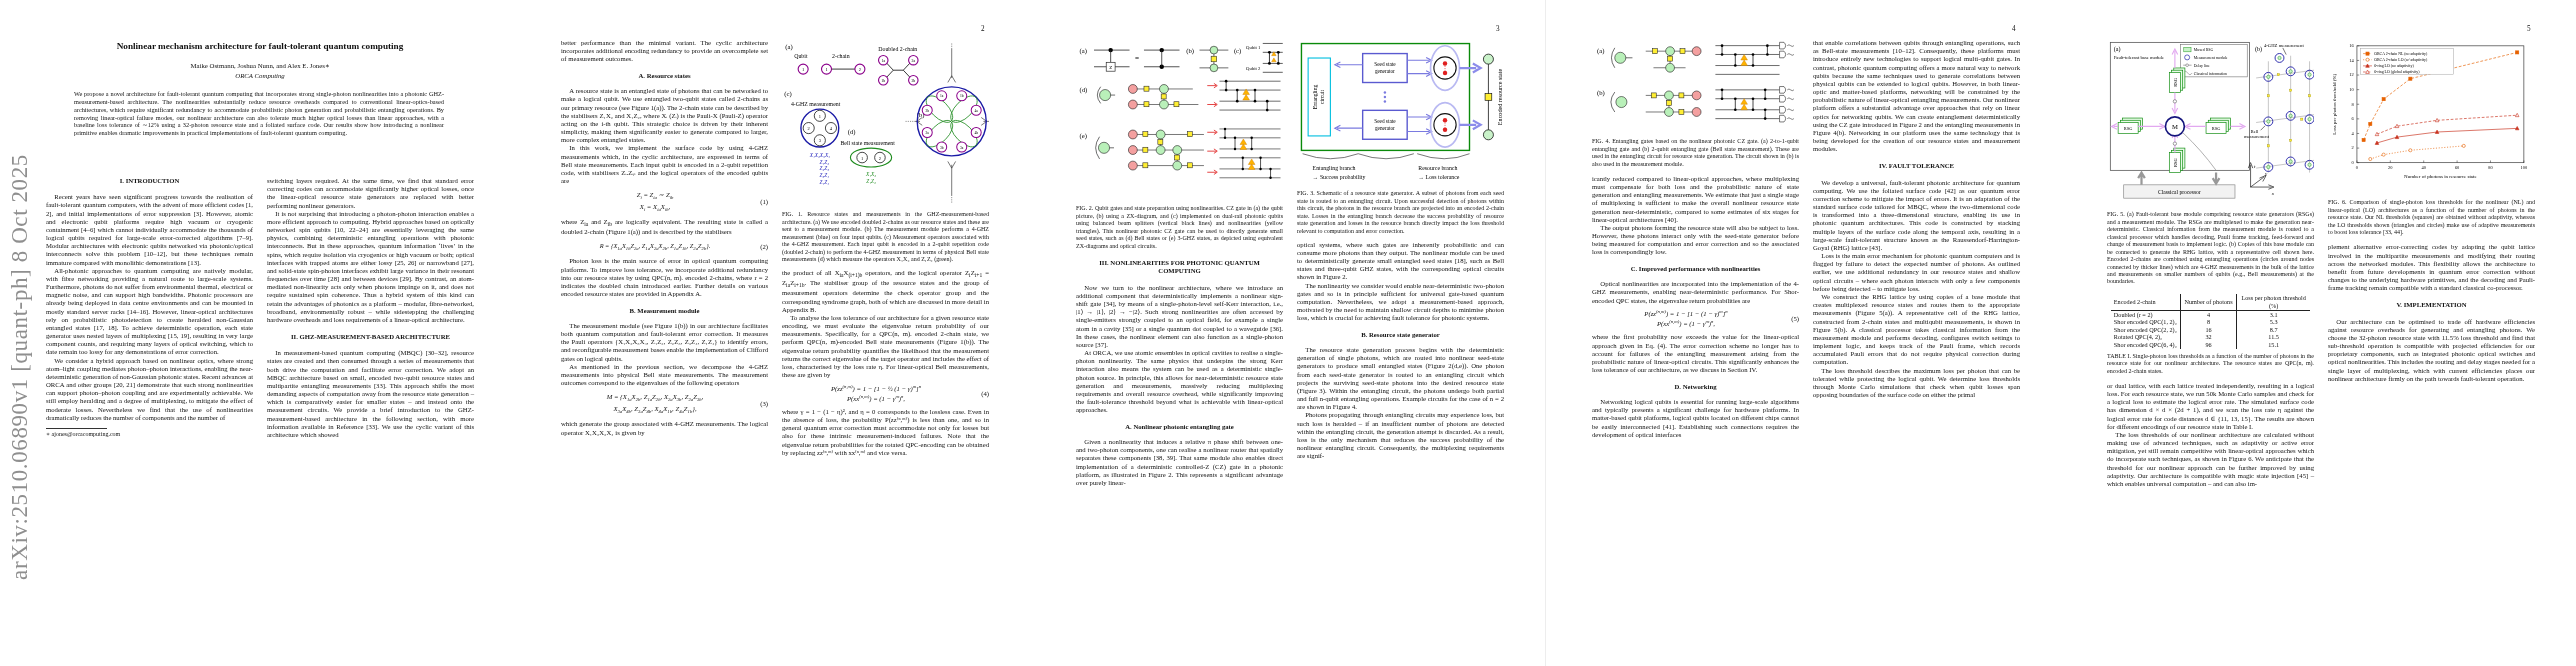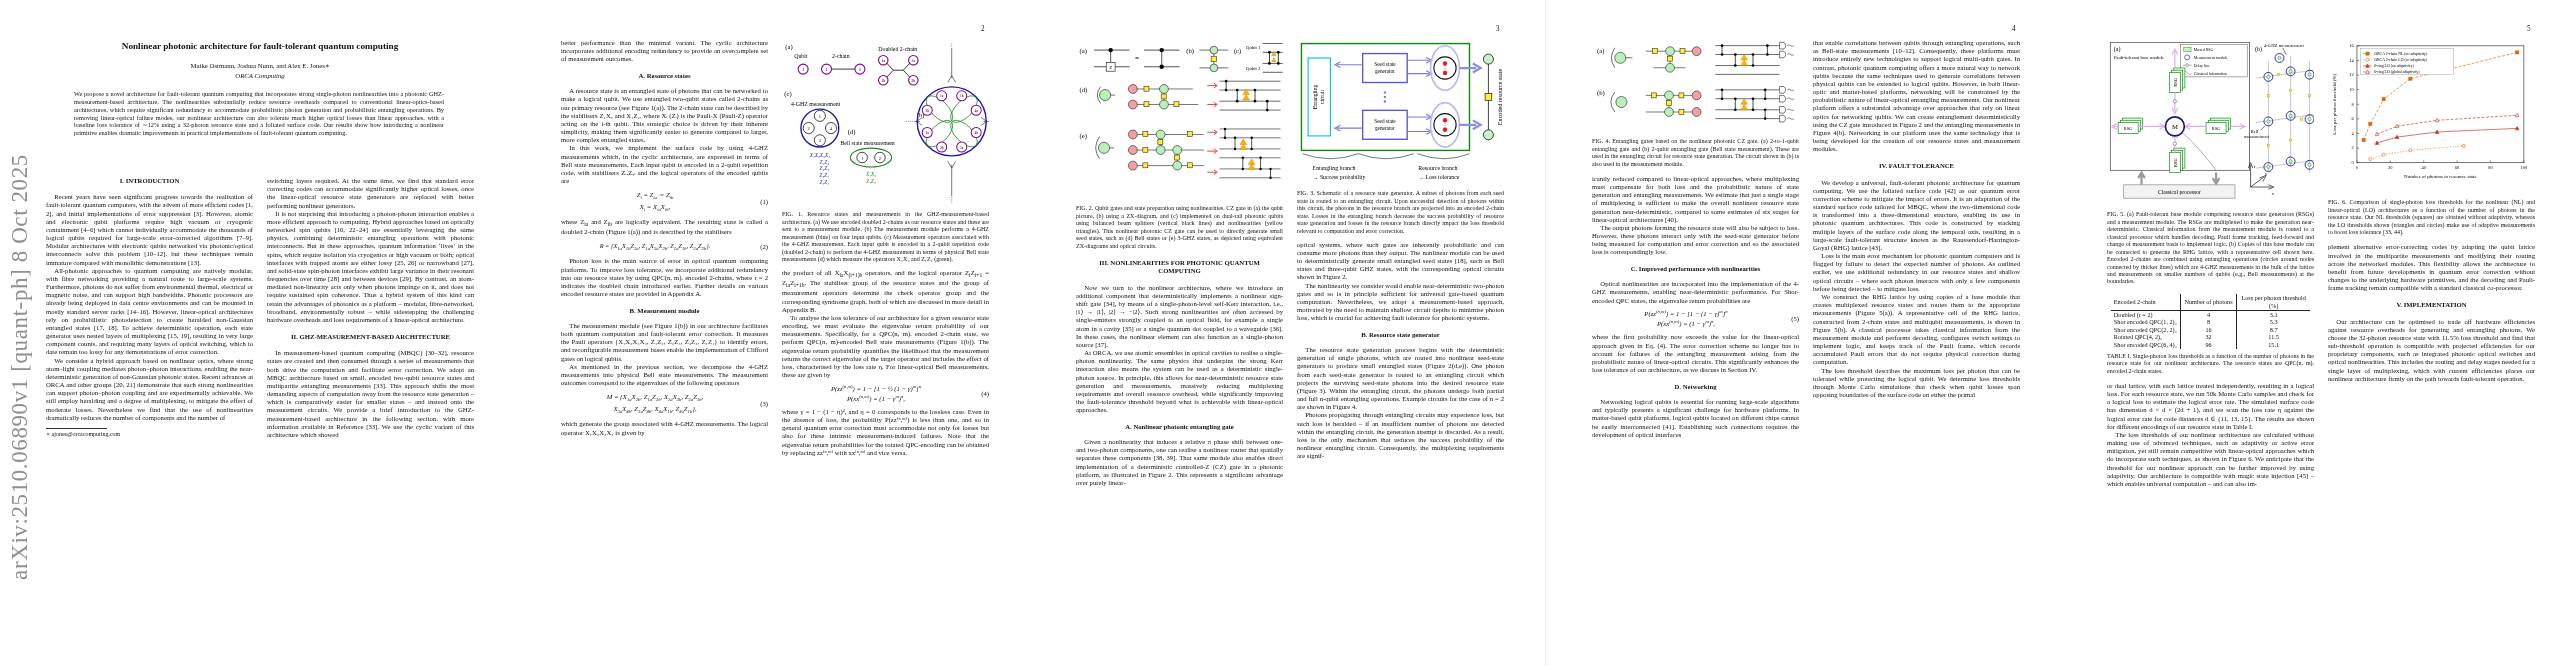--- a/index.html
+++ b/index.html
@@ -37,21 +37,21 @@
   svg text{font-family:"Liberation Serif","DejaVu Serif",serif;}
   .figwrap{margin-bottom:1.1px;}
 </style>
 </head>
 <body>
 
 <div id="canvas">
 
   <div class="page" style="left:0;">
     <div class="sidebar">arXiv:2510.06890v1  [quant-ph]  8 Oct 2025</div>
-    <div class="title">Nonlinear photonic architecture for fault-tolerant quantum computing</div>
+    <div class="title">Nonlinear mechanism architecture for fault-tolerant quantum computing</div>
     <div class="authors">Maike Ostmann, Joshua Nunn, and Alex E. Jones∗</div>
     <div class="affil">ORCA Computing</div>
     <div class="abstract">We propose a novel architecture for fault-tolerant quantum computing that incorporates strong single-photon nonlinearities into a photonic GHZ-measurement-based architecture. The nonlinearities substantially reduce resource overheads compared to conventional linear-optics-based architectures, which require significant redundancy to accommodate probabilistic photon generation and probabilistic entangling operations. By removing linear-optical failure modes, our nonlinear architecture can also tolerate much higher optical losses than linear approaches, with a baseline loss tolerance of ∼12% using a 32-photon resource state and a foliated surface code. Our results show how introducing a nonlinear primitive enables dramatic improvements in practical implementations of fault-tolerant quantum computing.</div>
 
     <div class="col colL" style="top:177px;">
       <div class="sechead" style="margin-top:0;">I.   INTRODUCTION</div>
       <div>
           <p class="para">Recent years have seen significant progress towards the realisation of fault-tolerant quantum computers, with the advent of more efficient codes [1, 2], and initial implementations of error suppression [3]. However, atomic and electronic qubit platforms require high vacuum or cryogenic containment [4–6] which cannot individually accommodate the thousands of logical qubits required for large-scale error-corrected algorithms [7–9]. Modular architectures with electronic qubits networked via photonic/optical interconnects solve this problem [10–12], but these techniques remain immature compared with monolithic demonstrations [13].</p>
           <p class="para">All-photonic approaches to quantum computing are natively modular, with fibre networking providing a natural route to large-scale systems. Furthermore, photons do not suffer from environmental thermal, electrical or magnetic noise, and can support high bandwidths. Photonic processors are already being deployed in data centre environments and can be mounted in mostly standard server racks [14–16]. However, linear-optical architectures rely on probabilistic photodetection to create heralded non-Gaussian entangled states [17, 18]. To achieve deterministic operation, each state generator uses nested layers of multiplexing [15, 19], resulting in very large component counts, and requiring many layers of optical switching, which to date remain too lossy for any demonstrations of error correction.</p>
           <p class="para">We consider a hybrid approach based on nonlinear optics, where strong atom–light coupling mediates photon–photon interactions, enabling the near-deterministic generation of non-Gaussian photonic states. Recent advances at ORCA and other groups [20, 21] demonstrate that such strong nonlinearities can support photon–photon coupling and are experimentally achievable. We still employ heralding and a degree of multiplexing, to mitigate the effect of moderate losses. Nevertheless we find that the use of nonlinearities dramatically reduces the number of components and the number of</p>

